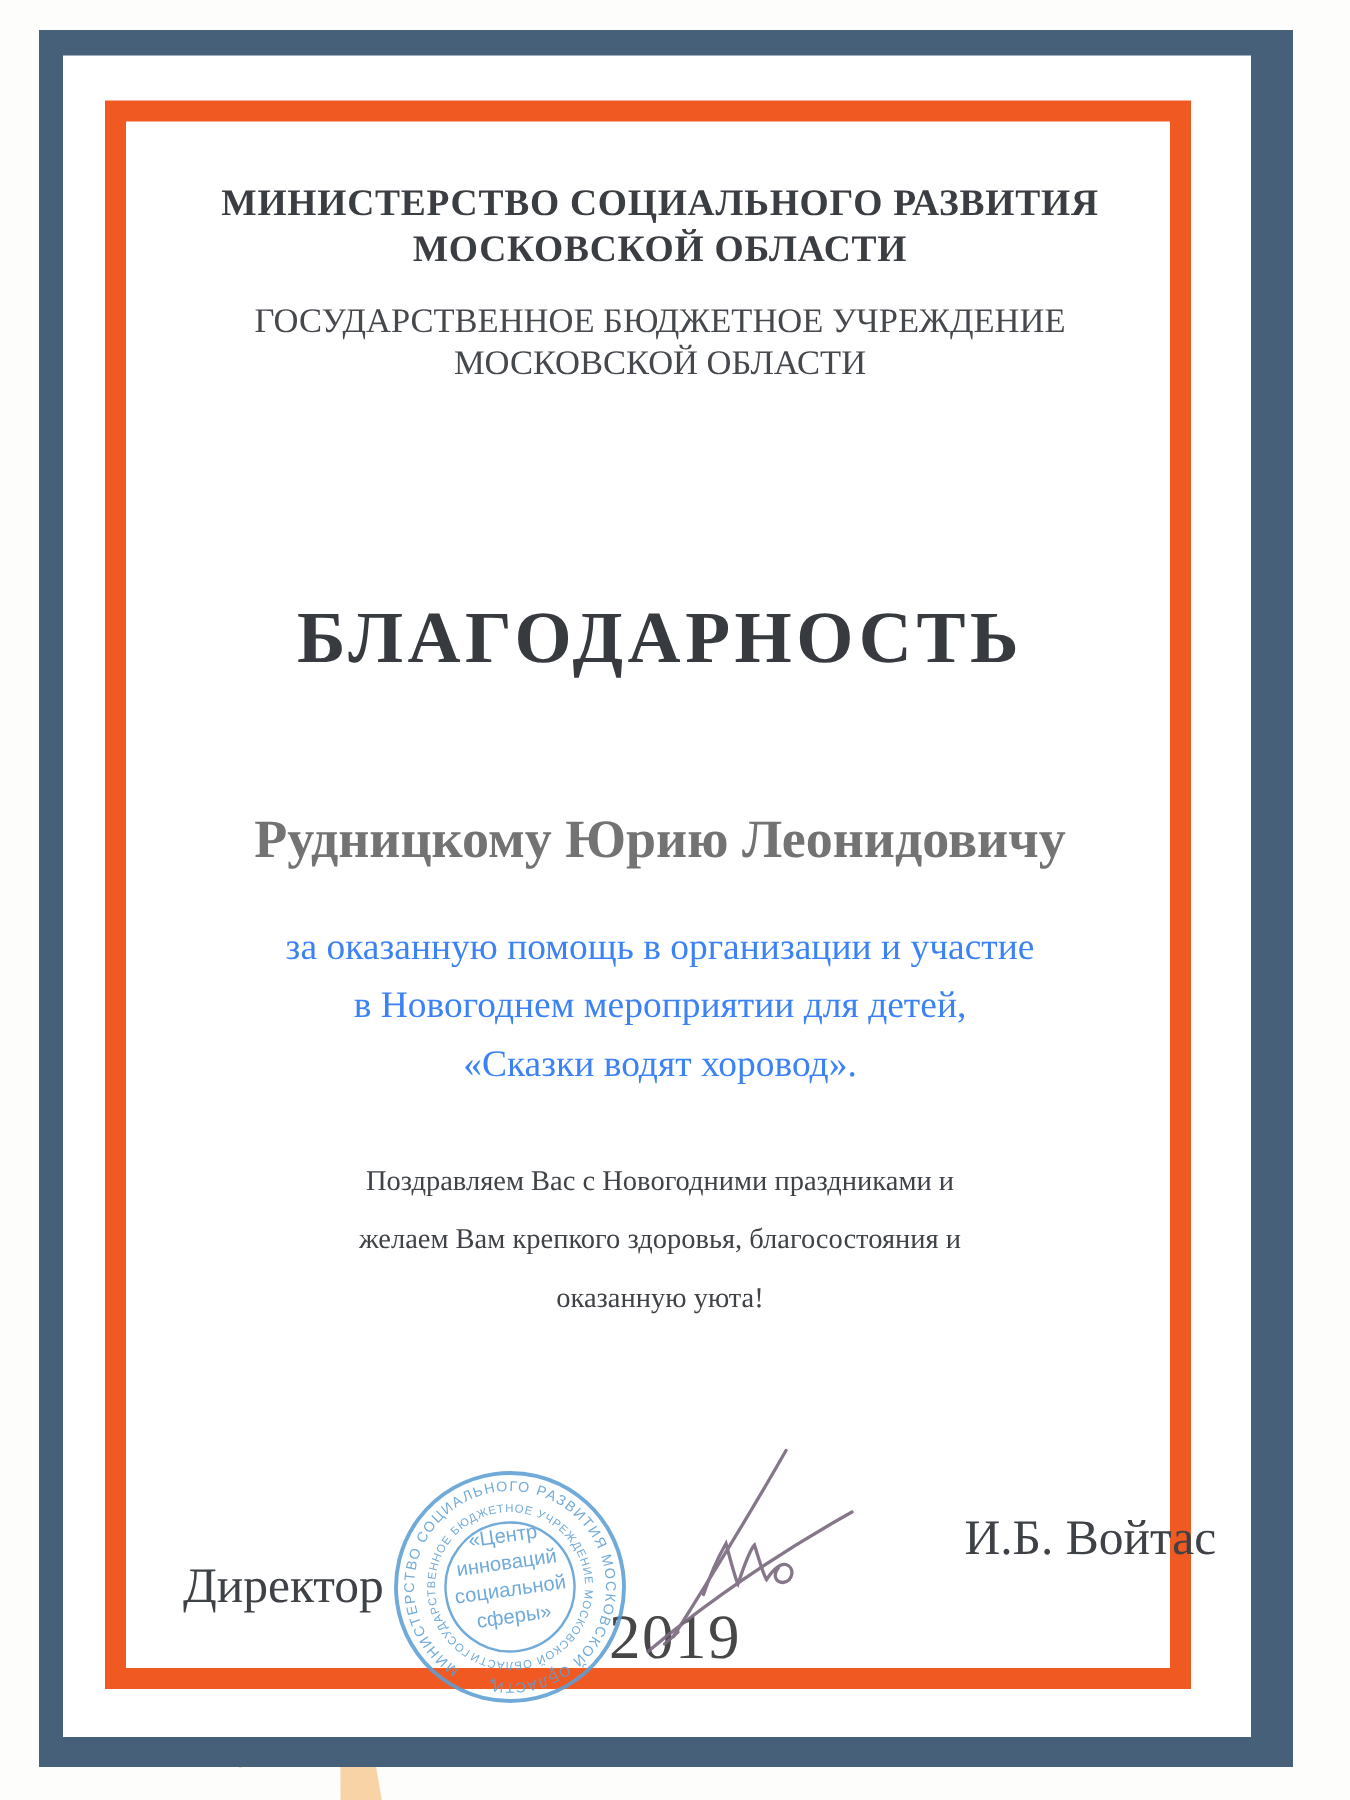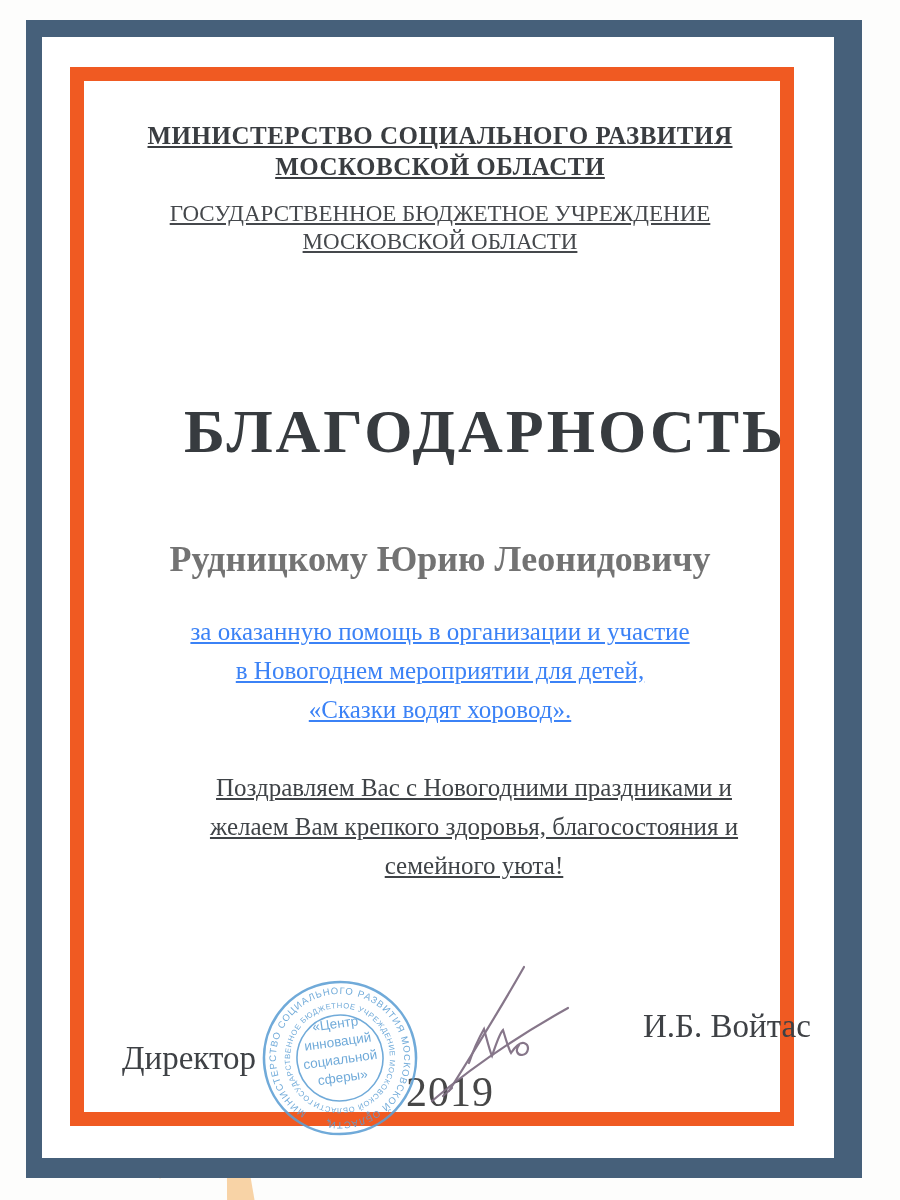--- a/index.html
+++ b/index.html
@@ -22,29 +22,29 @@
   }
   .frame-orange{
     position:absolute;left:28px;top:30px;right:40px;bottom:32px;
     border:14px solid var(--border-orange,#f05a22);
     box-sizing:border-box;
   }
   .content{position:absolute;inset:0;}
   .center-block{position:absolute;left:70px;width:740px;text-align:center;color:#3e4145;}
   .ministry{top:120px;font-size:25px;font-weight:bold;line-height:31px;letter-spacing:.5px;color:#3a3d41;}
   .institution{top:200px;font-size:23px;line-height:28px;color:#45484c;}
-  .big-title{top:396px;font-size:62px;font-weight:bold;letter-spacing:3px;color:#373b3f;padding-left:45px;}
+  .big-title{top:396px;font-size:49px;font-weight:bold;letter-spacing:3px;color:#373b3f;}
   .recipient{top:538px;font-size:36px;font-weight:bold;color:#737373;}
   .para1{top:612px;font-size:25px;line-height:39px;color:#3b82f6;}
-  .para2{top:768px;font-size:25px;line-height:39px;color:#3f4347;padding-left:34px;}
+  .para2{top:768px;font-size:19px;line-height:39px;color:#3f4347;}
   .role-label{position:absolute;left:122px;top:1040px;font-size:33px;color:#3e4145;}
   .signer-name{position:absolute;left:643px;top:1008px;font-size:33px;color:#3e4145;}
   .year-label{position:absolute;left:406px;top:1068px;font-size:42px;color:#474747;letter-spacing:1px;}
   svg{position:absolute;left:0;top:0;}
-  .line{display:block;text-decoration:underline;}
+  .line{display:block;}
 </style>
 </head>
 <body>
 
 <div class="scan">
 
   <svg width="900" height="1200" viewBox="0 0 900 1200">
     <defs>
       <g id="splat">
         <path d="M-68,-82 L-36,-92 L-4,-24 L-32,-10 Z"></path>
@@ -107,21 +107,21 @@
 
     <div class="center-block para1">
       <span class="line">за оказанную помощь в организации и участие</span>
       <span class="line">в Новогоднем мероприятии для детей,</span>
       <span class="line">«Сказки водят хоровод».</span>
     </div>
 
     <div class="center-block para2">
       <span class="line">Поздравляем Вас с Новогодними праздниками и</span>
       <span class="line">желаем Вам крепкого здоровья, благосостояния и</span>
-      <span class="line">семейного уюта!</span>
+      <span class="line">оказанную уюта!</span>
     </div>
 
     <div class="role-label">Директор</div>
     <div class="signer-name">И.Б. Войтас</div>
     <div class="year-label">2019</div>
   </div>
 
   <svg width="900" height="1200" viewBox="0 0 900 1200">
     <g transform="rotate(-8 340 1058)" style="fill:var(--stamp-blue,#5d9fd4)" opacity="0.88">
       <circle cx="340" cy="1058" r="76" fill="none" stroke-width="2.6" style="stroke:var(--stamp-blue,#5d9fd4)"></circle>

